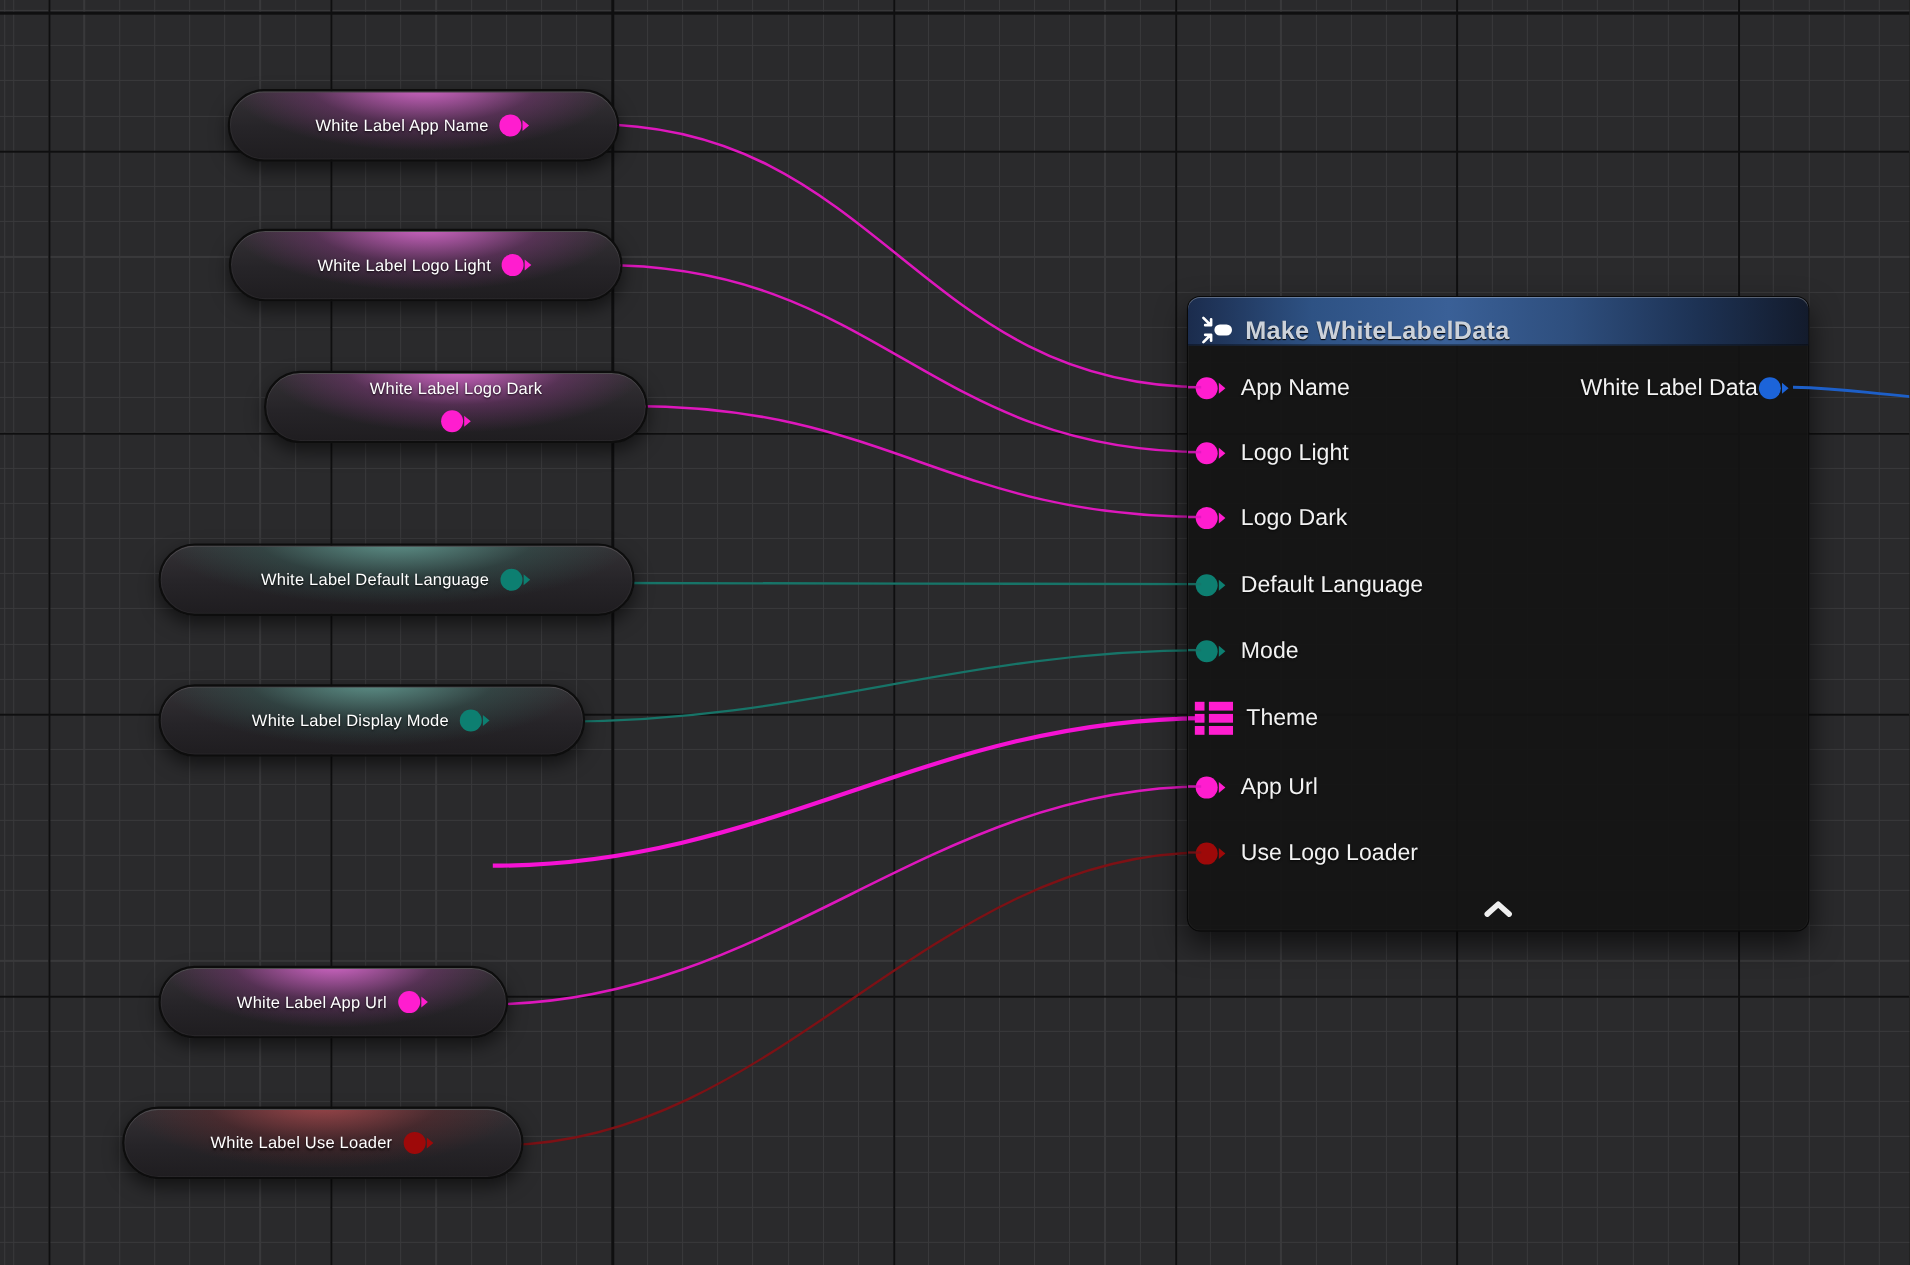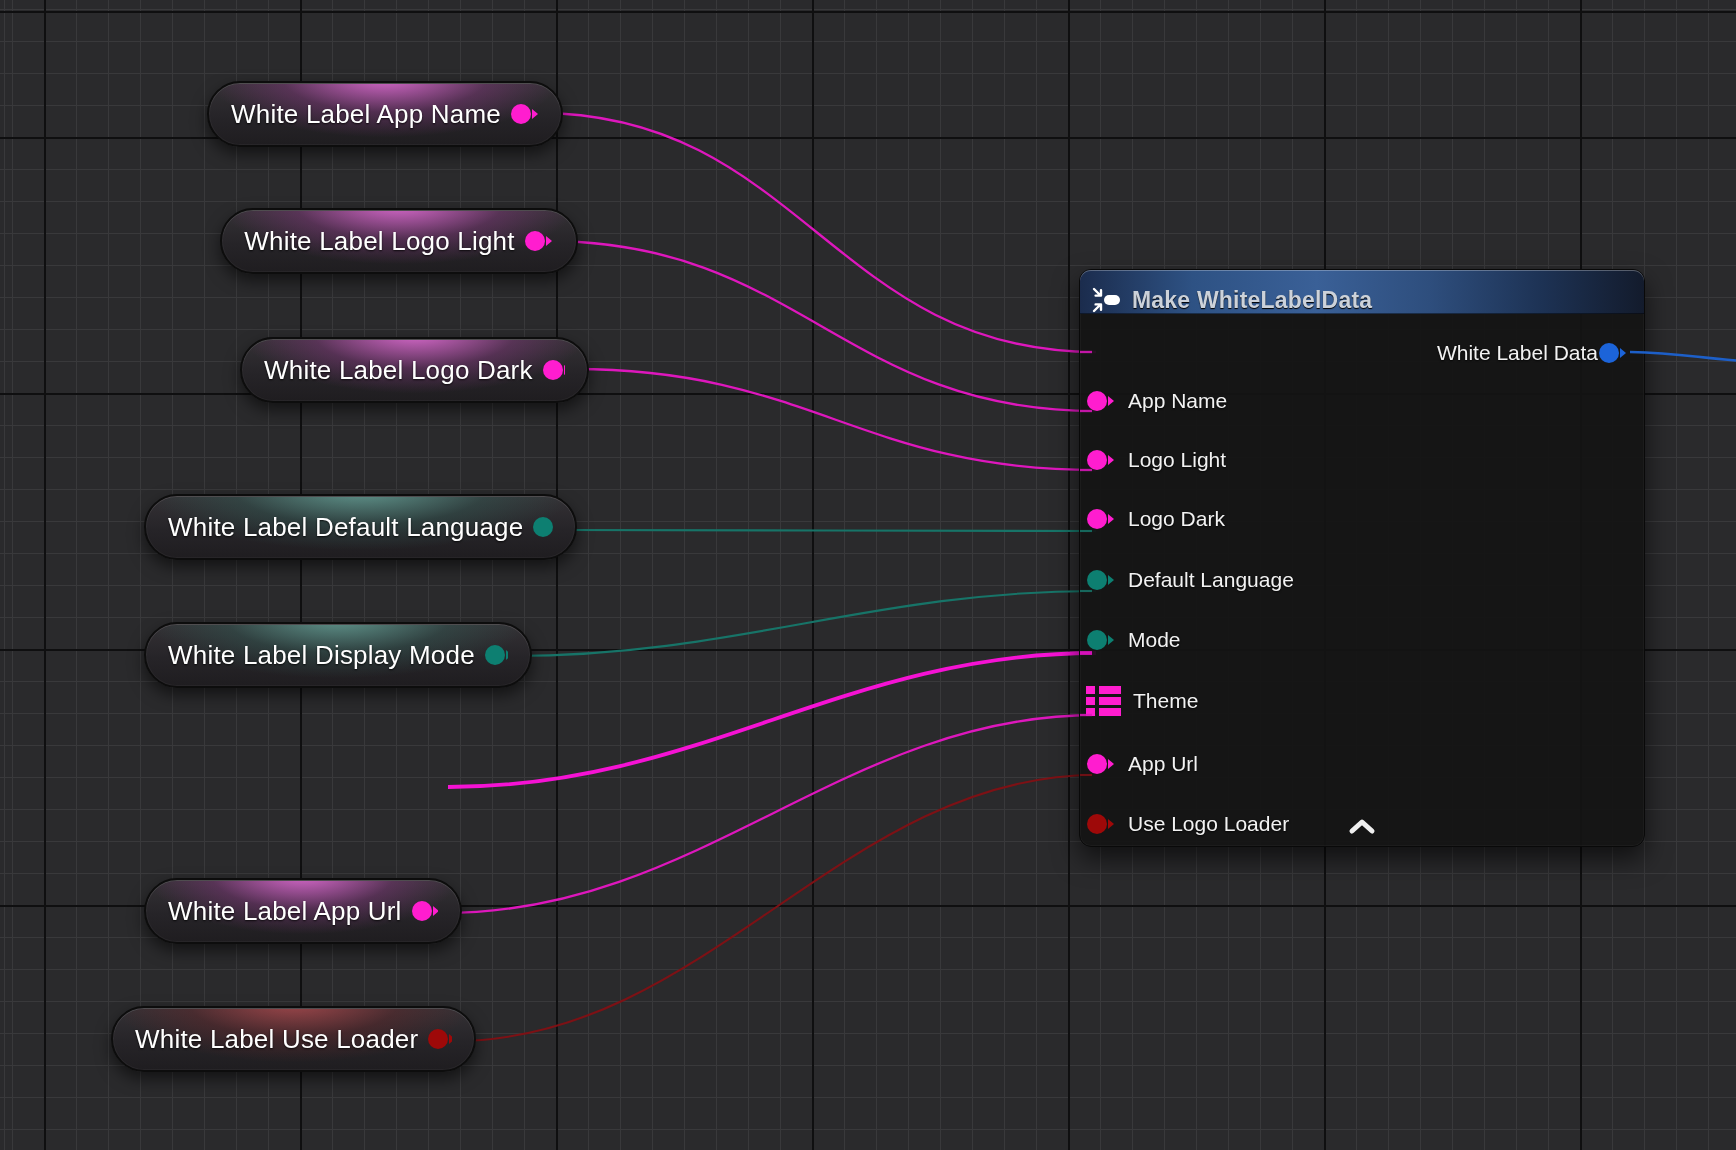--- a/index.html
+++ b/index.html
@@ -35,21 +35,21 @@
   }
   .var-node::before{
     content:"";position:absolute;inset:1px;border-radius:31px;pointer-events:none;
     background:radial-gradient(70% 140% at 50% -12%,var(--g1) 0%,var(--g2) 42%,rgba(0,0,0,0) 72%);
   }
   .t-string{--g1:rgba(226,108,214,.95);--g2:rgba(144,58,138,.40);}
   .t-struct{--g1:rgba(226,108,214,.95);--g2:rgba(144,58,138,.40);}
   .t-enum{--g1:rgba(104,168,157,.85);--g2:rgba(52,100,92,.38);}
   .t-bool{--g1:rgba(186,76,80,.80);--g2:rgba(110,38,42,.38);}
   .var-label{
-    position:relative;color:#ffffff;font-size:26px;letter-spacing:.2px;
+    position:relative;color:#ffffff;font-size:15px;letter-spacing:.2px;
     text-shadow:0 1px 2px rgba(0,0,0,.8);white-space:nowrap;
   }
 
   
   .pin{display:block;position:relative;}
   .pin.string{fill:#ff1dcf;}
   .pin.enum{fill:#0d7f71;}
   .pin.bool{fill:#9e0909;}
   .pin.struct{fill:#ff1dcf;}
   .pin.struct-out{fill:#1c64d9;}
@@ -66,21 +66,21 @@
     position:relative;height:44px;border-radius:11px 11px 0 0;
     background:linear-gradient(90deg,#1b2c4d 0%,#2e5284 20%,#3a6097 42%,#2e4e7d 62%,#1d3254 82%,#131b2c 100%);
     box-shadow:inset 0 1px 0 rgba(255,255,255,.28), inset 0 -1px 0 rgba(0,0,0,.45);
     display:flex;align-items:flex-end;gap:10px;padding:0 12px;
   }
   .make-title{
     color:#ccd2da;font-size:23px;font-weight:bold;letter-spacing:.2px;
     text-shadow:0 1px 1px #000;white-space:nowrap;
   }
   .pin-row{
-    position:absolute;left:6px;height:30px;display:flex;align-items:center;gap:12px;margin-top:48px;
+    position:absolute;left:6px;height:30px;display:flex;align-items:center;gap:12px;
   }
   .pin-row-out{
     position:absolute;right:16px;height:30px;display:flex;align-items:center;
   }
   .pin-label{color:#f2f2f2;font-size:21px;text-shadow:0 1px 2px rgba(0,0,0,.8);white-space:nowrap;}
   .collapse-btn{
     position:absolute;left:266px;top:546px;width:32px;height:20px;cursor:pointer;
     display:flex;align-items:center;justify-content:center;
   }
 </style>
@@ -101,29 +101,29 @@
   </svg>
 
   <div class="var-node t-string" style="left:207px;top:81px;width:356px;">
     <span class="var-label">White Label App Name</span>
     <svg class="pin string" width="30" height="24">
         <circle cx="11" cy="12" r="10"></circle>
         <path d="M22 7 L28 12 L22 17 Z"></path>
       </svg>
   </div>
 
-  <div class="var-node t-string" style="left:220px;top:208px;width:358px;">
+  <div class="var-node t-string" style="left:208px;top:208px;width:358px;">
     <span class="var-label">White Label Logo Light</span>
     <svg class="pin string" width="30" height="24">
         <circle cx="11" cy="12" r="10"></circle>
         <path d="M22 7 L28 12 L22 17 Z"></path>
       </svg>
   </div>
 
-  <div class="var-node t-string" style="left:240px;top:337px;width:349px;">
+  <div class="var-node t-string" style="left:240px;top:337px;width:349px;flex-direction:column;">
     <span class="var-label">White Label Logo Dark</span>
     <svg class="pin string" width="30" height="24">
         <circle cx="11" cy="12" r="10"></circle>
         <path d="M22 7 L28 12 L22 17 Z"></path>
       </svg>
   </div>
 
   <div class="var-node t-enum" style="left:144px;top:494px;width:433px;">
     <span class="var-label">White Label Default Language</span>
     <svg class="pin enum" width="30" height="24">

